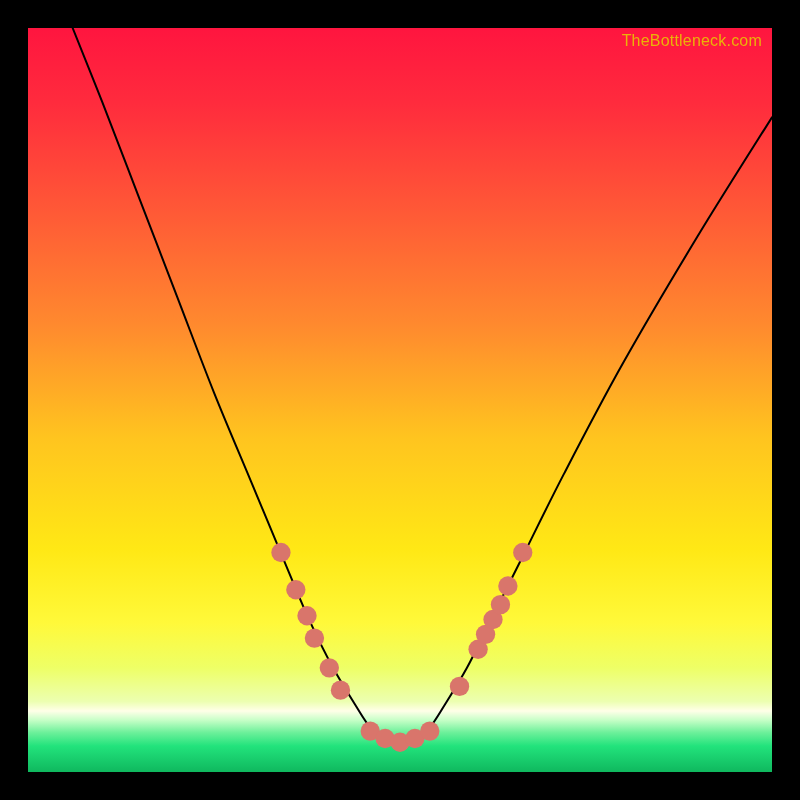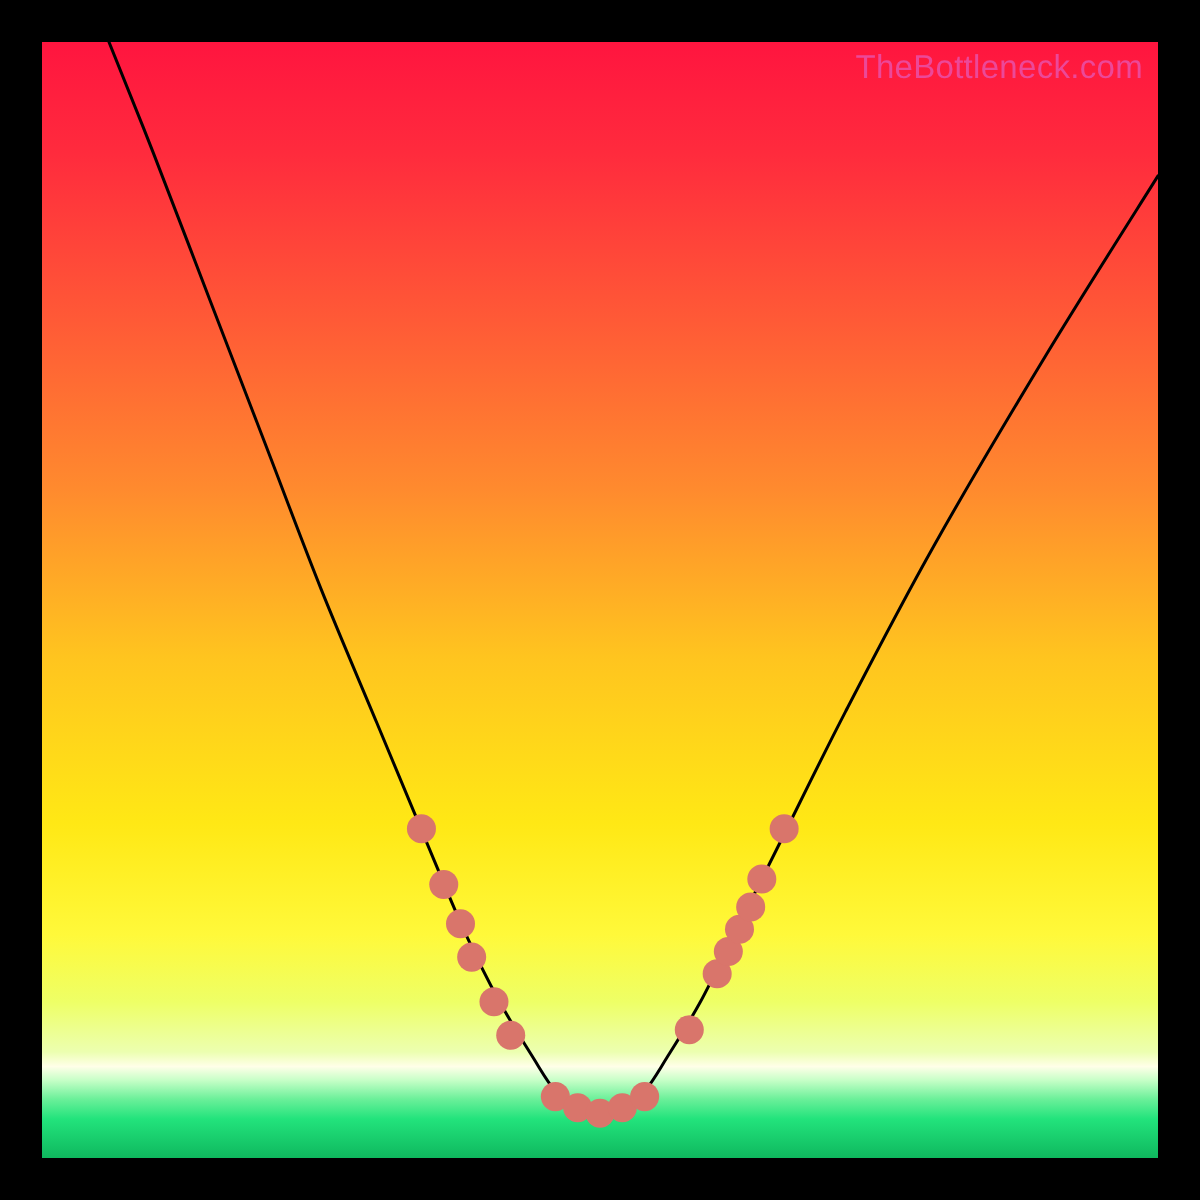--- a/index.html
+++ b/index.html
@@ -31,22 +31,22 @@
     position: absolute;
     top: 0;
     left: 0;
     width: 100%;
     height: 100%;
   }
   .watermark {
     position: absolute;
     top: 4px;
     right: 10px;
-    color: #ec4899;
-    font-size: 22px;
+    color: #eab308;
+    font-size: 16px;
     font-weight: 500;
     letter-spacing: 0.2px;
     user-select: none;
   }
   svg.curve {
     position: absolute;
     top: 0;
     left: 0;
     width: 100%;
     height: 100%;

